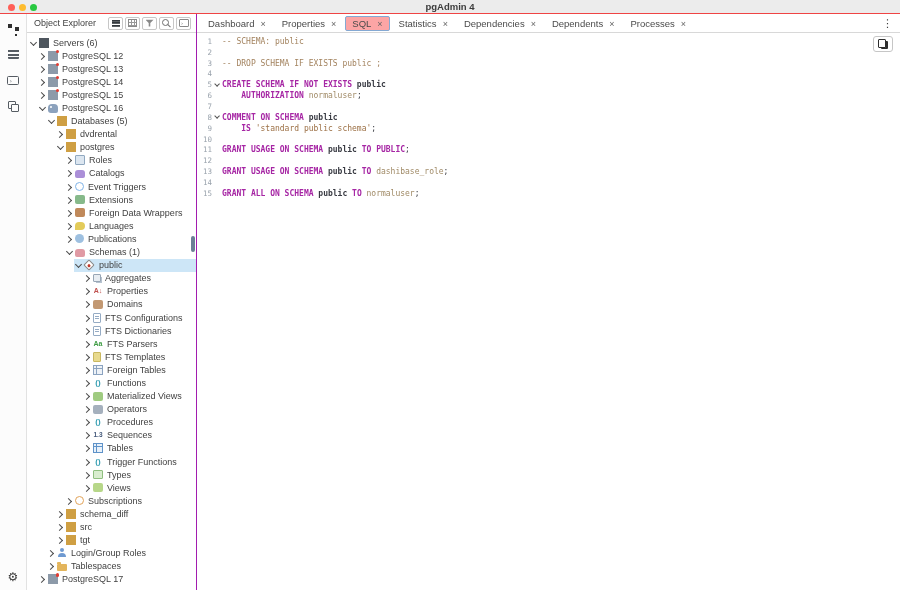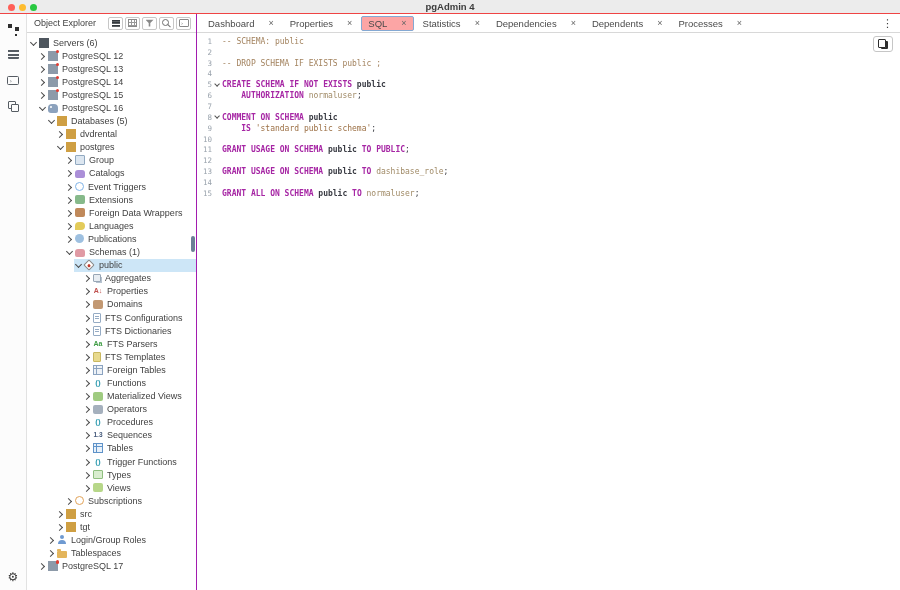--- a/index.html
+++ b/index.html
@@ -116,21 +116,21 @@
   .ic-fts-parsers { color:#3f9d44; }
   .ic-sequences { color:#44597a; font-size:6.5px; }
   .ic-functions, .ic-procedures, .ic-trigger-functions { color:#2e9bb0; font-size:8px; }
 
   .vthumb { position:absolute; right:1px; top:222px; width:4px; height:16px; background:#6b7f95; border-radius:2px; cursor:pointer; }
 
   
   .main { flex:1; display:flex; flex-direction:column; background:#fff; position:relative; }
   .tabbar { height:19px; flex:none; border-bottom:1px solid #d8d8d8; display:flex; align-items:center; padding-left:4px; background:#fff; }
   .tabs { display:flex; align-items:center; gap:2px; }
-  .tab { display:flex; align-items:center; padding:1px 6px; font-size:9.5px; color:#4a4a4a; border:1px solid transparent; border-radius:2px; cursor:pointer;gap:8px; }
+  .tab { display:flex; align-items:flex-end; padding:1px 6px; font-size:9.5px; color:#4a4a4a; border:1px solid transparent; border-radius:2px; cursor:pointer; }
   .tab.active { border-color:#84a9d3; background:#fca5a5; }
   .tab-close { margin-left:6px; font-size:9px; color:#666; line-height:9px; cursor:pointer; }
   .kebab { margin-left:auto; margin-right:7px; font-size:11px; color:#3f3f3f; cursor:pointer; }
 
   .editor { flex:1; position:relative; padding-top:3px; background:#fff; overflow:hidden; }
   .cl { display:flex; align-items:center; height:10.85px;
         font-family:"DejaVu Sans Mono", monospace; font-size:8px; }
   .ln { width:15px; text-align:right; color:#9aa3ad; font-size:7.5px; flex:none;
         font-family:"DejaVu Sans Mono", monospace; }
   .fold { width:10px; flex:none; display:flex; justify-content:center; align-items:center; }
@@ -275,21 +275,21 @@
             <span class="chev open"></span>
             <span class="ic ic-db"></span>
             <span class="tlabel">postgres</span>
           </span>
         </div>
         <div class="trow">
           <span class="indent" style="width: 38px;"></span>
           <span class="rowbody">
             <span class="chev closed"></span>
             <span class="ic ic-casts"></span>
-            <span class="tlabel">Group</span>
+            <span class="tlabel">Roles</span>
           </span>
         </div>
         <div class="trow">
           <span class="indent" style="width: 38px;"></span>
           <span class="rowbody">
             <span class="chev closed"></span>
             <span class="ic ic-catalogs"></span>
             <span class="tlabel">Catalogs</span>
           </span>
         </div>
@@ -484,20 +484,28 @@
             <span class="ic ic-views"></span>
             <span class="tlabel">Views</span>
           </span>
         </div>
         <div class="trow">
           <span class="indent" style="width: 38px;"></span>
           <span class="rowbody">
             <span class="chev closed"></span>
             <span class="ic ic-subscriptions"></span>
             <span class="tlabel">Subscriptions</span>
+          </span>
+        </div>
+        <div class="trow">
+          <span class="indent" style="width: 29px;"></span>
+          <span class="rowbody">
+            <span class="chev closed"></span>
+            <span class="ic ic-db"></span>
+            <span class="tlabel">schema_diff</span>
           </span>
         </div>
         <div class="trow">
           <span class="indent" style="width: 29px;"></span>
           <span class="rowbody">
             <span class="chev closed"></span>
             <span class="ic ic-db"></span>
             <span class="tlabel">src</span>
           </span>
         </div>

